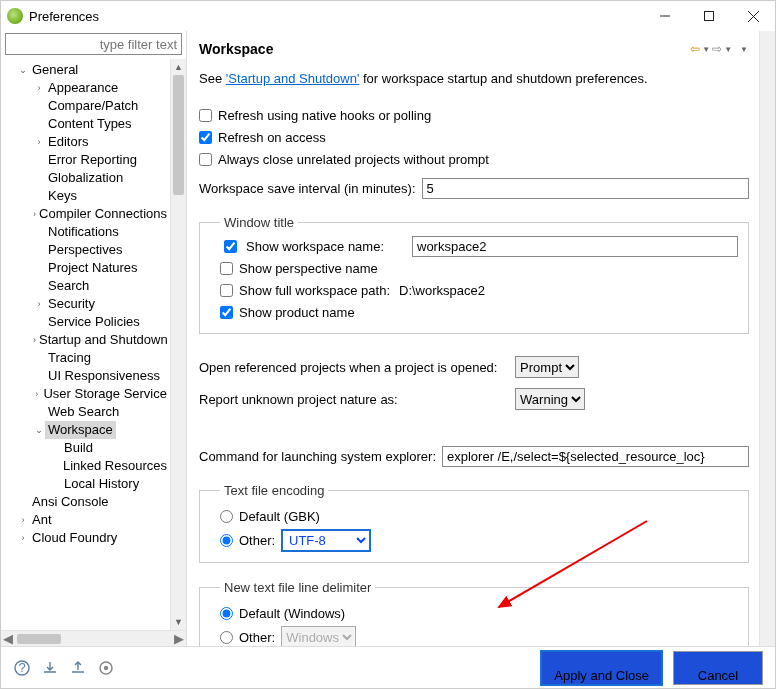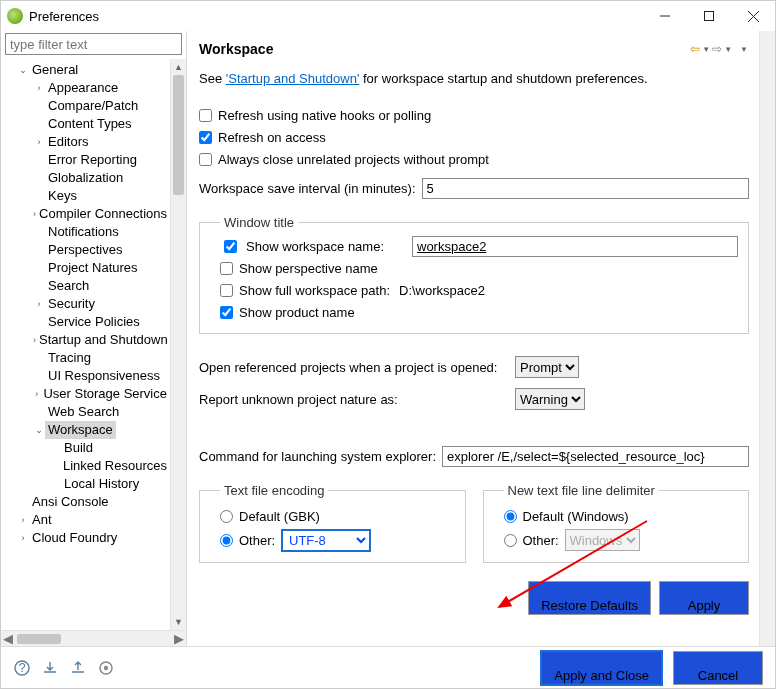--- a/index.html
+++ b/index.html
@@ -4,21 +4,21 @@
 <style>
   * { box-sizing: border-box; font-family: "Segoe UI", Tahoma, sans-serif; font-size: 13px; }
   body { margin: 0; width: 776px; height: 689px; background: #fff; border: 1px solid #ccc; display: flex; flex-direction: column; overflow: hidden; }
   .titlebar { display: flex; align-items: center; height: 30px; padding: 0 0 0 6px; }
   .titlebar .logo { width: 16px; height: 16px; border-radius: 50%; background: radial-gradient(circle at 40% 40%, #b9e27f 0%, #7db62a 60%, #4a7d0c 100%); margin-right: 6px; }
   .titlebar .title { flex: 1; }
   .winbtn { width: 44px; height: 28px; display: flex; align-items: center; justify-content: center; }
   .body { display: flex; flex: 1; min-height: 0; }
   .left { width: 186px; border-right: 1px solid #ddd; display: flex; flex-direction: column; }
   .filter { margin: 2px 4px 4px 4px; }
-  .filter input { width: 100%; height: 22px; border: 1px solid #888; padding: 1px 4px; color: #777; }
+  .filter input { width: 100%; height: 22px; border: 1px solid #888; padding: 1px 4px; color: #777; text-align: right; }
   .treewrap { position: relative; flex: 1; overflow: hidden; display:flex; }
   .tree { flex:1; overflow: hidden; padding: 2px 0 2px 4px; line-height: 18px; }
   .tree .row { white-space: nowrap; display: flex; align-items: center; height: 18px; padding-left: 0; cursor: default; }
   .tw { display:inline-block; width:12px; text-align:center; color:#555; font-size:9px; }
   .tree .label { padding: 0 3px; }
   .tree .sel .label { background: #d7d7d7; }
   .ind1 { padding-left: 12px !important; }
   .ind2 { padding-left: 28px !important; }
   .ind3 { padding-left: 44px !important; }
   .vscroll { width: 16px; background:#f0f0f0; border-left:1px solid #e3e3e3; position:relative;}
@@ -30,25 +30,25 @@
   .hdr h1 { font-size:14px; font-weight:bold; margin:0; flex:1;}
   .navarrow { font-size:12px; margin:0 1px; }
   .see { margin: 10px 0 18px 0; }
   .see a { color:#0066cc; text-decoration: underline; }
   .chk { display:flex; align-items:center; height:22px; }
   .chk input { margin: 0 6px 0 0;}
   .rowflex { display:flex; align-items:center; margin-top:8px; gap:6px;}
   .txt { border:1px solid #888; height:21px; padding:1px 4px; }
   fieldset { border:1px solid #ccc; margin:16px 0 0 0; padding: 6px 10px 10px 20px;}
   fieldset legend { padding:0 4px; color:#333;}
-  .grid2 { display:flex; gap:17px; margin-top:16px;}
+  .grid2 { display:flex; gap:17px; margin-top:16px;flex-direction:column;}
   .grid2 fieldset{ flex:1; margin-top:0;}
   .radio { display:flex; align-items:center; height:24px;}
   .radio input{margin:0 6px 0 0;}
-  select.sel-small{ height:22px; border:1px solid #888; background:#efefef;}
+  select.sel-small{ height:22px; border:1px solid #888; background:#efefef;text-align:right;}
   select.encoding { border:2px solid #1a6fd6; height:23px; width:90px; background:#fff; color:#0645ff; padding:0 2px;}
   .btnrow { display:flex; justify-content:flex-end; gap:8px; margin-top:18px;}
   button.win { height:24px; min-width:90px; border:1px solid #999; background:#1d4ed8; padding:16px 12px;}
   button.primary { border:2px solid #1a6fd6 !important;}
   .footer { border-top:1px solid #ddd; height:42px; display:flex; align-items:center; padding:0 12px; gap:10px;}
   .footer .spacer{flex:1;}
   .ficon{width:18px;height:18px;display:flex;align-items:center;justify-content:center;color:#5a7fa0;}
   .hscroll { height:16px; background:#f0f0f0; border-top:1px solid #e3e3e3; display:flex; align-items:center; justify-content:space-between; padding:0 2px; color:#777; font-size:9px;}
   .hscroll .hthumb{height:10px;flex:0 0 44px;background:#c6c6c6;margin:0 4px;border-radius:2px;}
   .rscroll{width:16px;background:#f0f0f0;border-left:1px solid #e3e3e3;}
@@ -241,21 +241,21 @@
       <div class="rowflex">
         <span>Workspace save interval (in minutes):</span>
         <input class="txt" style="flex: 1 1 0%;" value="5">
       </div>
 
       <fieldset>
         <legend>Window title</legend>
         <div class="rowflex" style="margin-top:0">
           <input type="checkbox" checked="" style="">
           <span style="width:160px">Show workspace name:</span>
-          <input class="txt" style="flex: 1 1 0%; text-decoration: underline;" value="workspace2">
+          <input class="txt" style="flex: 1 1 0%;" value="workspace2">
         </div>
         <div class="chk">
             <input type="checkbox" style="">
             <span>Show perspective name</span>
           </div>
         <div class="chk">
           <input type="checkbox" style="">
           <span style="width:160px">Show full workspace path:</span>
           <span>D:\workspace2</span>
         </div>

